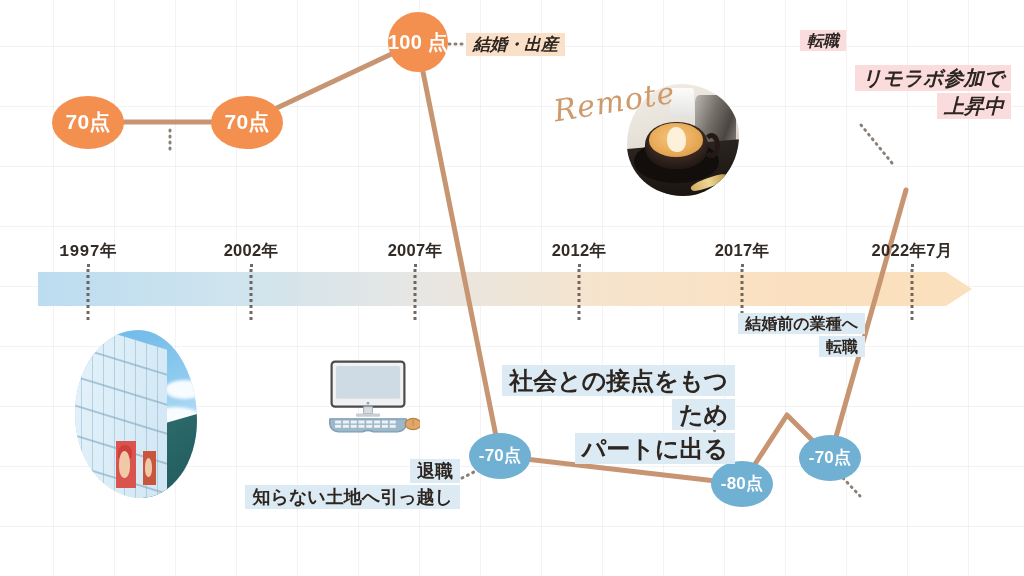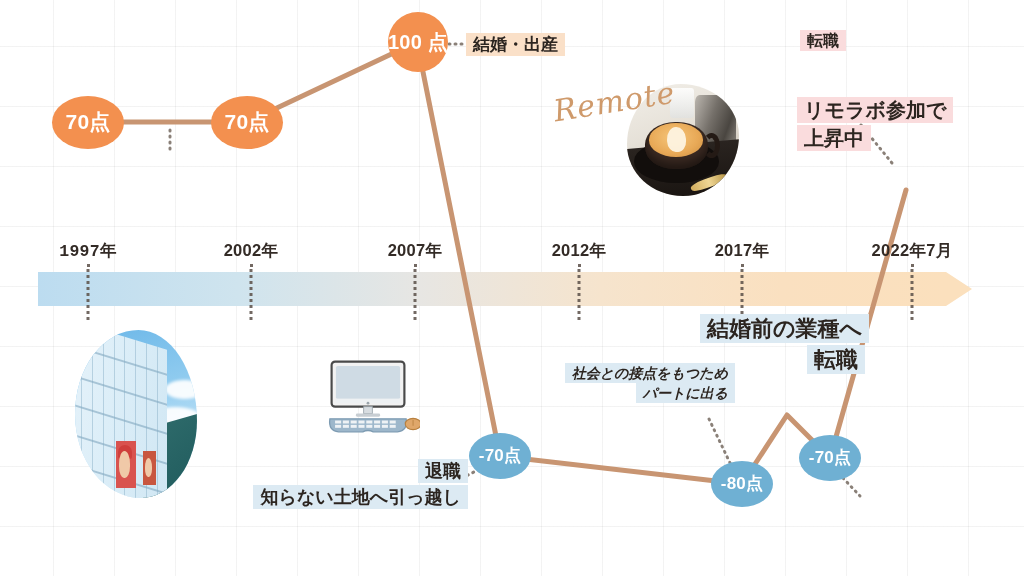--- a/index.html
+++ b/index.html
@@ -119,21 +119,21 @@
     display: inline;
     padding: 2px 7px;
     box-decoration-break: clone;
     -webkit-box-decoration-break: clone;
   }
   .callout.peach > span { background: #fae0c8; }
   .callout.pink  > span { background: #fadcdd; }
   .callout.blue  > span { background: #dceaf3; }
 
   .callout.align-right { text-align: right; }
-  .callout.align-left  { text-align: left; }
+  .callout.align-left  { text-align: right; font-style: italic; }
   .callout.align-center{ text-align: center; }
 
   
   .photo {
     position: absolute;
     z-index: 5;
     overflow: hidden;
   }
   .photo.blob-a { border-radius: 52% 48% 46% 54% / 50% 54% 46% 50%; }
   .photo.blob-b { border-radius: 48% 52% 50% 50% / 54% 46% 54% 46%; }
@@ -327,30 +327,30 @@
 
 
   <div class="node blue" style="left:799px; top:435px; width:62px; height:46px; font-size:17px;">-70点</div>
 
 
 
   <div class="callout peach align-left" style="left:466px; top:31px; font-size:17px;"><span>結婚・出産</span></div>
 
   <div class="callout pink align-left" style="left:800px; top:28px; font-size:16px;"><span>転職</span></div>
 
-  <div class="callout pink align-left" style="left:797px; top:62px; width:195px; font-size:20px;margin-top:32px;"><span>リモラボ参加で
+  <div class="callout pink align-left" style="left:816px; top:62px; width:195px; font-size:20px;"><span>リモラボ参加で
 上昇中</span></div>
 
-  <div class="callout blue align-right" style="left:226px; top:457px; width:242px; font-size:18px;"><span>退職
+  <div class="callout blue align-right" style="left:218px; top:457px; width:242px; font-size:18px;"><span>退職
 知らない土地へ引っ越し</span></div>
 
-  <div class="callout blue align-right" style="left:495px; top:362px; width:240px; font-size:14px;font-style:italic;"><span>社会との接点をもつため
+  <div class="callout blue align-right" style="left:495px; top:362px; width:240px; font-size:24px;"><span>社会との接点をもつため
 パートに出る</span></div>
 
-  <div class="callout blue align-right" style="left:700px; top:311px; width:165px; font-size:22px;"><span>結婚前の業種へ
+  <div class="callout blue align-right" style="left:700px; top:311px; width:165px; font-size:16px;"><span>結婚前の業種へ
 転職</span></div>
 
 
   <div class="photo blob-a" style="left:75px; top:330px; width:122px; height:168px;">
     <div class="bld-sky"></div>
     <div class="bld-cloud" style="left:58%; top:46%; width:48%; height:16%;"></div>
     <div class="bld-cloud" style="left:74%; top:30%; width:32%; height:11%;"></div>
     <div class="bld-side"></div>
     <div class="bld-face">
       <div class="bld-stripe" style="top:12%;"></div>

